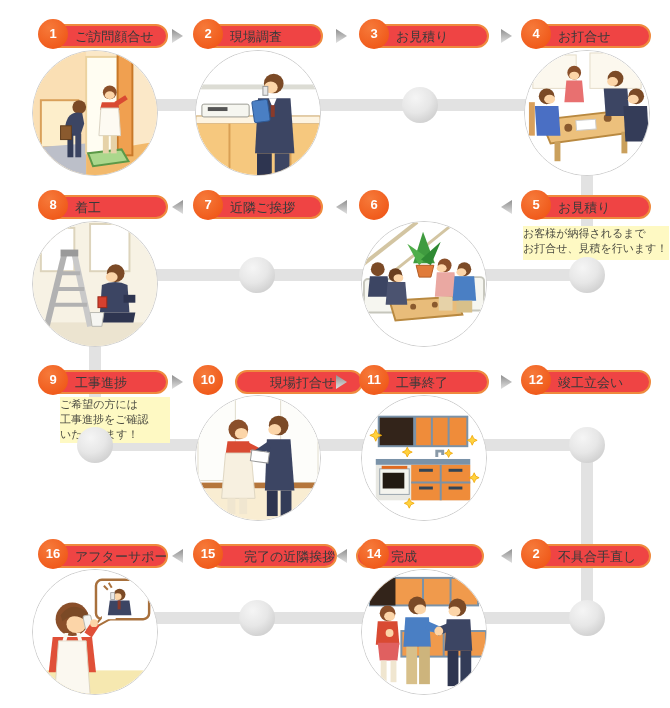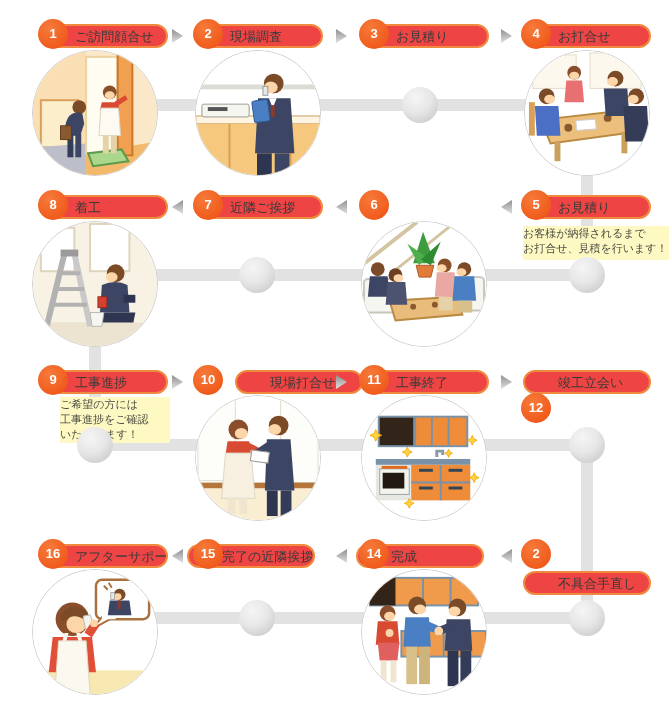--- a/index.html
+++ b/index.html
@@ -346,31 +346,31 @@
     <span class="lbl">現場打合せ</span>
   </div>
   <div class="badge" style="left:193px;top:365px;">10</div>
   <div class="step" style="left:361px;top:370px;">
     <span class="lbl">工事終了</span>
   </div>
   <div class="badge" style="left:359px;top:365px;">11</div>
   <div class="step" style="left:523px;top:370px;">
     <span class="lbl">竣工立会い</span>
   </div>
-  <div class="badge" style="left:521px;top:365px;margin-top:28px;">12</div>
-
-  <div class="step" style="left:523px;top:571px;padding-left:36px;">
+  <div class="badge" style="left:521px;top:365px;">12</div>
+
+  <div class="step" style="left:523px;top:544px;padding-left:36px;">
     <span class="lbl">不具合手直し</span>
   </div>
   <div class="badge" style="left:521px;top:539px;">2</div>
   <div class="step" style="left:356px;top:544px;">
     <span class="lbl">完成</span>
   </div>
   <div class="badge" style="left:359px;top:539px;">14</div>
-  <div class="step" style="left:187px;top:544px;">
+  <div class="step" style="left:209px;top:544px;">
     <span class="lbl">完了の近隣挨拶</span>
   </div>
   <div class="badge" style="left:193px;top:539px;">15</div>
   <div class="step" style="left:40px;top:544px;">
     <span class="lbl">アフターサポート</span>
   </div>
   <div class="badge" style="left:38px;top:539px;">16</div>
 
   <div class="arrow right" style="left:172px;top:29px;"></div>
   <div class="arrow right" style="left:336px;top:29px;"></div>

